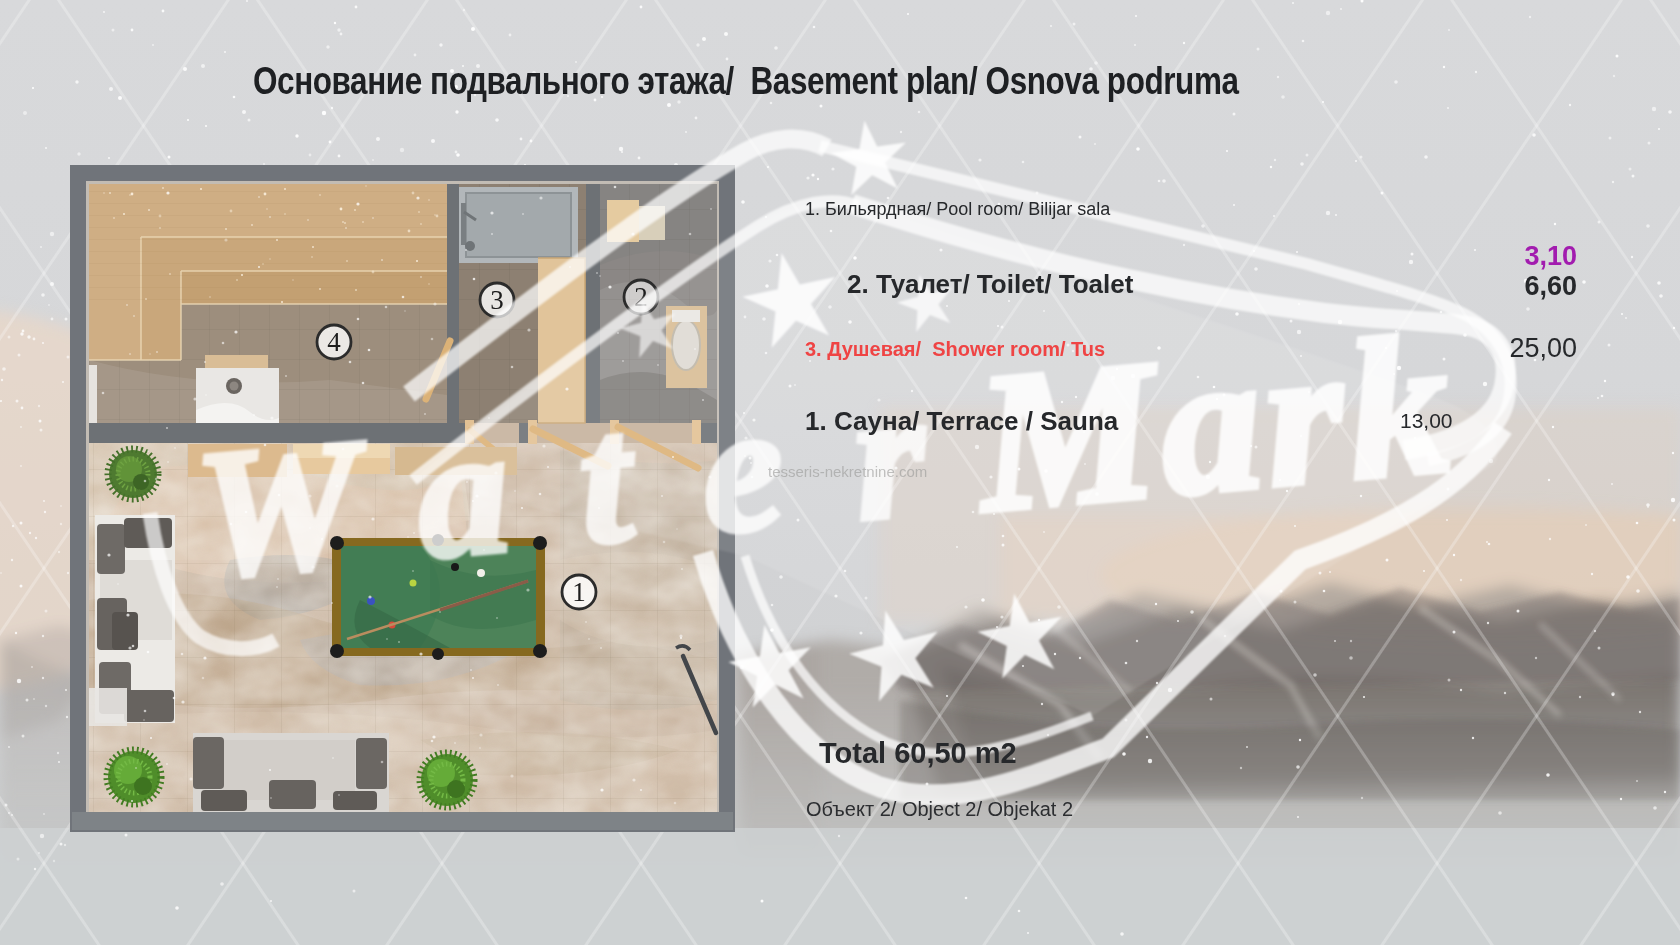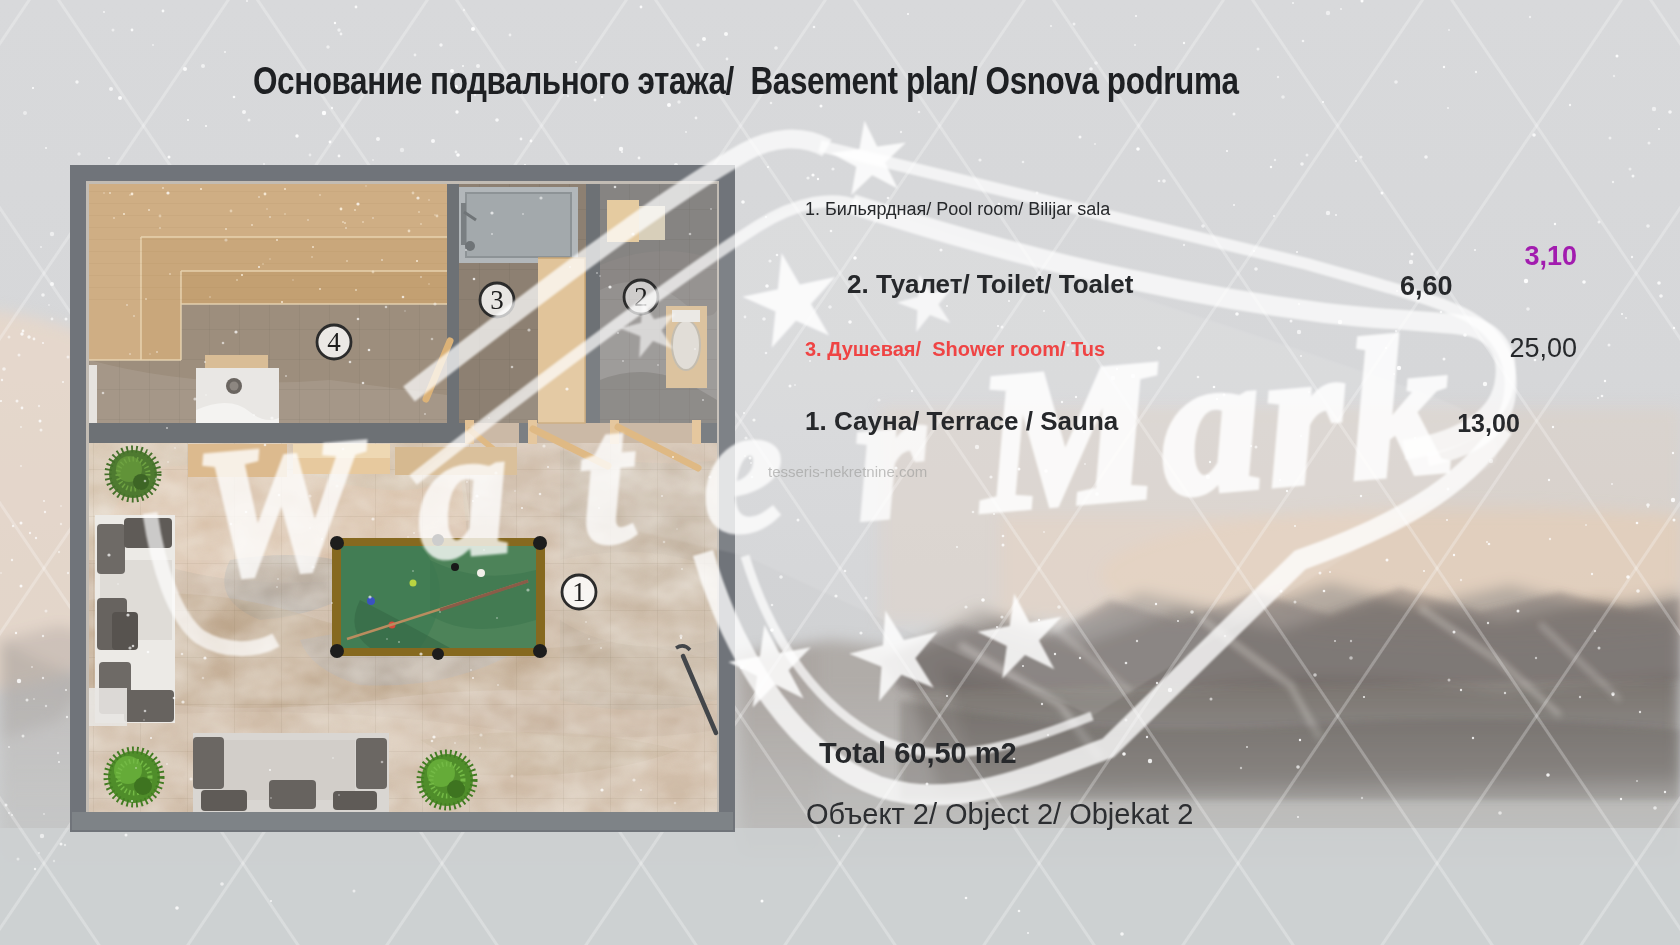--- a/index.html
+++ b/index.html
@@ -1037,21 +1037,21 @@
 <div class="abs" style="left:805px;top:199px;font-size:18px;font-weight:normal;color:#26282b;white-space:nowrap;">1. Бильярдная/ Pool room/ Bilijar sala</div>
 
 <div class="abs" style="left:805px;top:269px;font-size:26px;font-weight:bold;color:#26282b;white-space:nowrap;margin-left:42px;">2. Туалет/ Toilet/ Toalet</div>
 
 <div class="abs" style="left:805px;top:338px;font-size:20px;font-weight:bold;color:#ef4444;white-space:nowrap;">3. Душевая/&nbsp; Shower room/ Tus</div>
 
 <div class="abs" style="left:805px;top:406px;font-size:26px;font-weight:bold;color:#26282b;white-space:nowrap;">1. Сауна/ Terrace / Sauna</div>
 
 <div class="abs" style="left:1400px;top:201px;width:177px;text-align:right;font-size:27px;font-weight:bold;color:#a21caf;margin-top:40px;">3,10</div>
 
-<div class="abs" style="left:1400px;top:271px;width:177px;text-align:left;font-size:27px;font-weight:bold;color:#26282b;">6,60</div>
+<div class="abs" style="left:1400px;top:271px;width:177px;text-align:right;font-size:27px;font-weight:bold;color:#26282b;">6,60</div>
 
 <div class="abs" style="left:1400px;top:333px;width:177px;text-align:right;font-size:27px;font-weight:normal;color:#26282b;">25,00</div>
 
-<div class="abs" style="left:1400px;top:409px;width:177px;text-align:center;font-size:25px;font-weight:bold;color:#26282b;">13,00</div>
+<div class="abs" style="left:1400px;top:409px;width:177px;text-align:left;font-size:21px;font-weight:normal;color:#26282b;">13,00</div>
 
 <div class="abs" style="left:807px;top:737px;font-size:29px;font-weight:bold;color:#26282b;white-space:nowrap;margin-left:12px;">Total 60,50 m2</div>
 
-<div class="abs" style="left:806px;top:798px;font-size:29px;color:#2c2e31;white-space:nowrap;">Объект 2/ Object 2/ Objekat 2</div>
+<div class="abs" style="left:806px;top:798px;font-size:20px;color:#2c2e31;white-space:nowrap;">Объект 2/ Object 2/ Objekat 2</div>
 
 </body></html>

